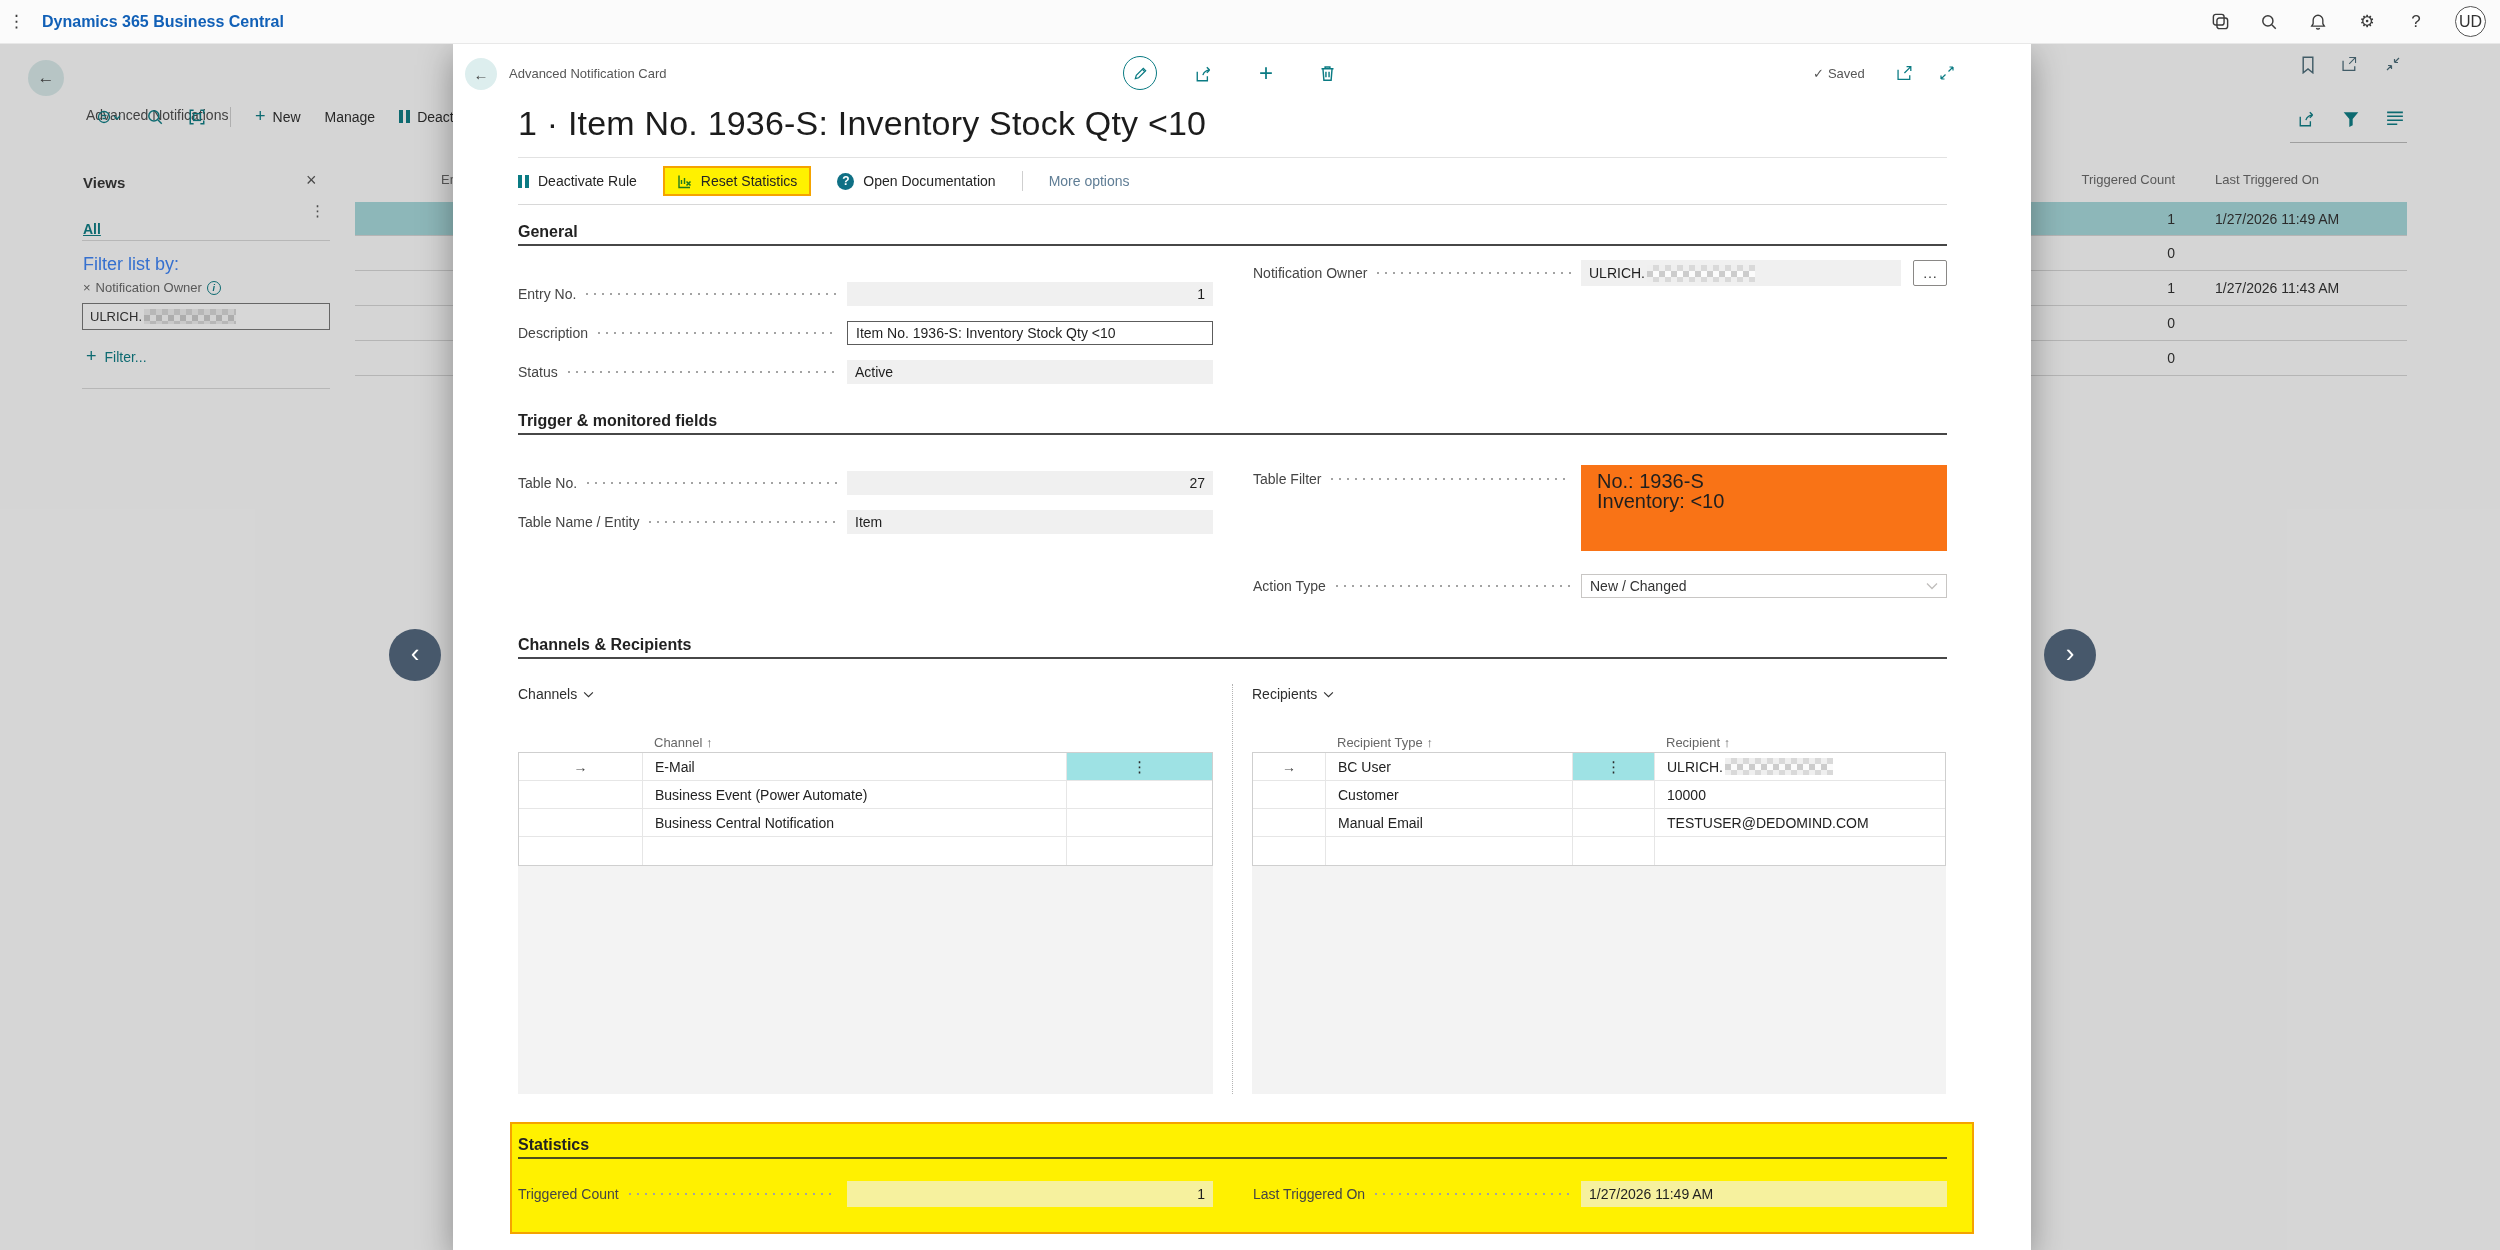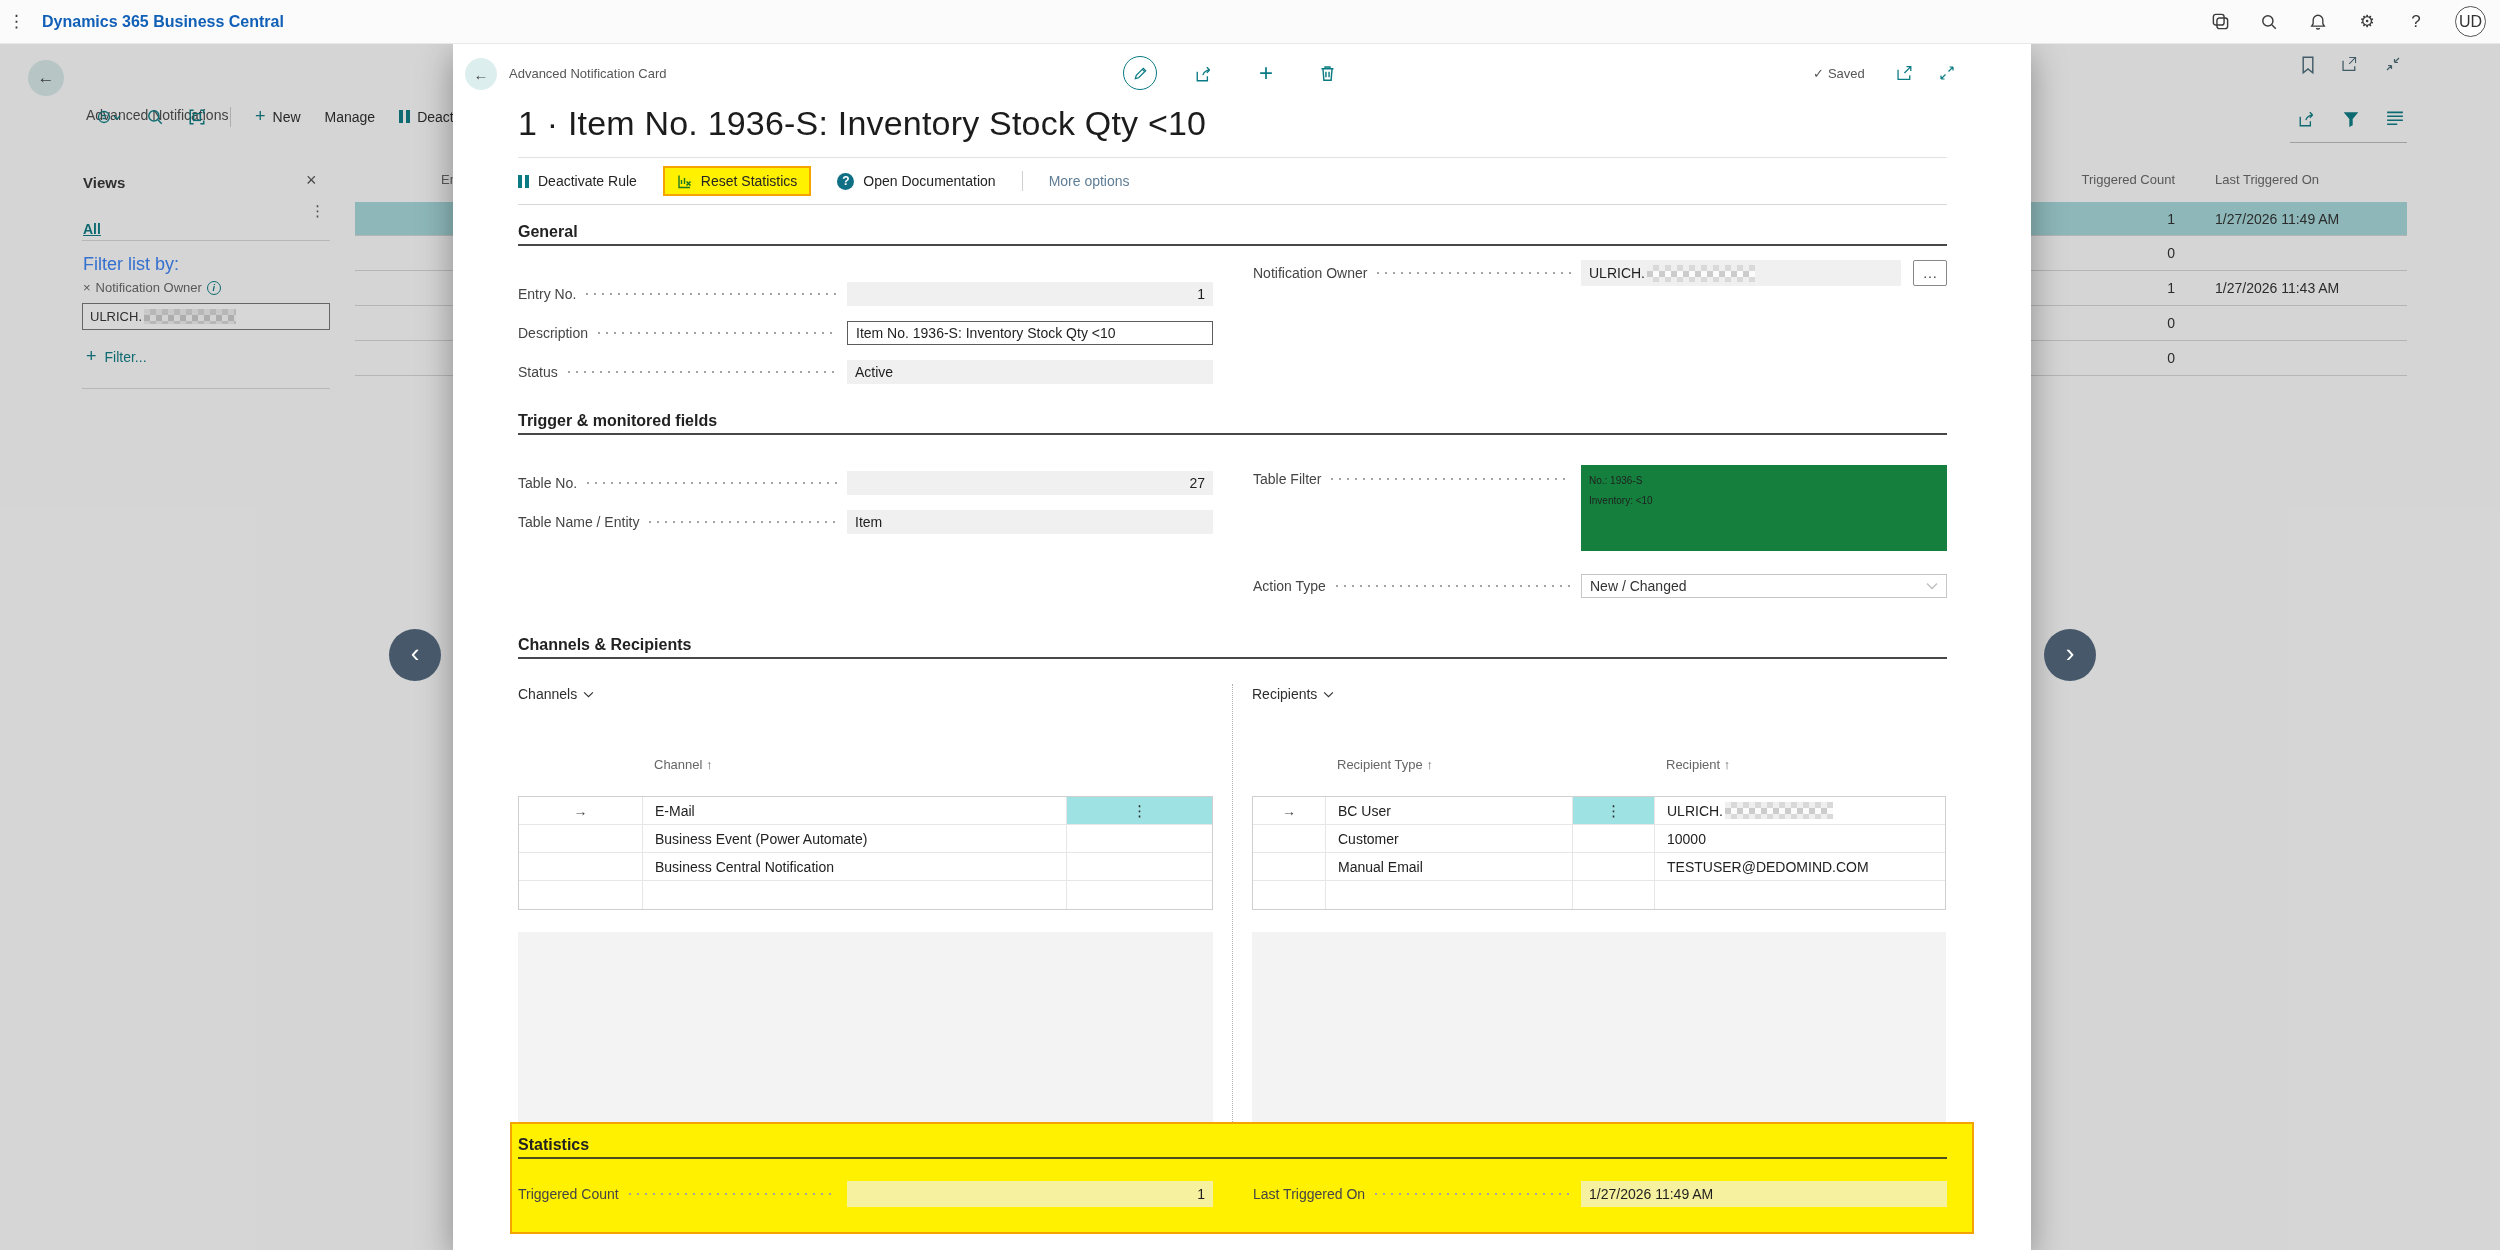--- a/index.html
+++ b/index.html
@@ -87,28 +87,28 @@
             background-image:repeating-linear-gradient(to right,#a3a3a3 0 2px,transparent 2px 8px); }
   .fbox { width:366px; height:24px; display:flex; align-items:center; padding:0 8px; font-size:14px; color:#1f1f1f; flex:none; }
   .ro { background:#f0f0f0; }
   .num { justify-content:flex-end; }
   .edit { background:#fff; border:1px solid #5c5c5c; }
   .select { background:#fff; border:1px solid #5c5c5c; justify-content:space-between; cursor:pointer; }
   .select.disabled { border-color:#c8c6c4; color:#333;align-items:center; }
   .tallrow { height:86px; align-items:flex-start; margin-top:30px; }
   .tallrow .lbl, .tallrow .leader { margin-top:6px; }
   .tallrow .leader { align-self:flex-start; margin-top:13px; }
-  .fboxtall { width:366px; height:86px; background:#15803d; padding:6px 8px; font-size:10px; line-height:20px; color:#1f1f1f; flex:none; }
+  .fboxtall { width:366px; height:86px; background:#f97316; padding:6px 16px; font-size:20px; line-height:20px; color:#1f1f1f; flex:none; }
   .ownerbox { width:366px; display:flex; align-items:center; flex:none; }
   .owner-val { flex:1; background:#f0f0f0; height:26px; display:flex; align-items:center; padding:0 8px; margin-right:12px; font-size:14px; color:#1f1f1f;}
   .assist { width:34px; height:26px; border:1px solid #8a8886; border-radius:2px; background:#fff; font-size:15px;
             color:#444; display:flex; align-items:center; justify-content:center; cursor:pointer; line-height:10px;}
 
   .cr-body { display:flex; margin-top:25px; }
-  .half { display:flex; flex-direction:column;gap:22px; }
+  .half { display:flex; flex-direction:column; }
   .half.l { width:695px; }
   .half.r { width:694px; }
   .vdots { width:0; border-left:1px dotted #b3b3b3; margin:0 19px; align-self:stretch; }
   .subhead { display:flex; align-items:center; gap:6px; font-size:14px; color:#2e2e2e; cursor:pointer; height:20px; }
   .ghead { display:flex; margin-top:28px; font-size:13px; color:#666; height:20px; align-items:center; }
   .gbox { border:1px solid #cfcfcf; }
   .grow { display:flex; height:28px; border-bottom:1px solid #e6e6e6; align-items:stretch; font-size:14px; color:#222; }
   .grow:last-child { border-bottom:none; }
   .gcell { border-right:1px solid #e6e6e6; display:flex; align-items:center; padding:0 12px; }
   .gcell:last-child { border-right:none; }

